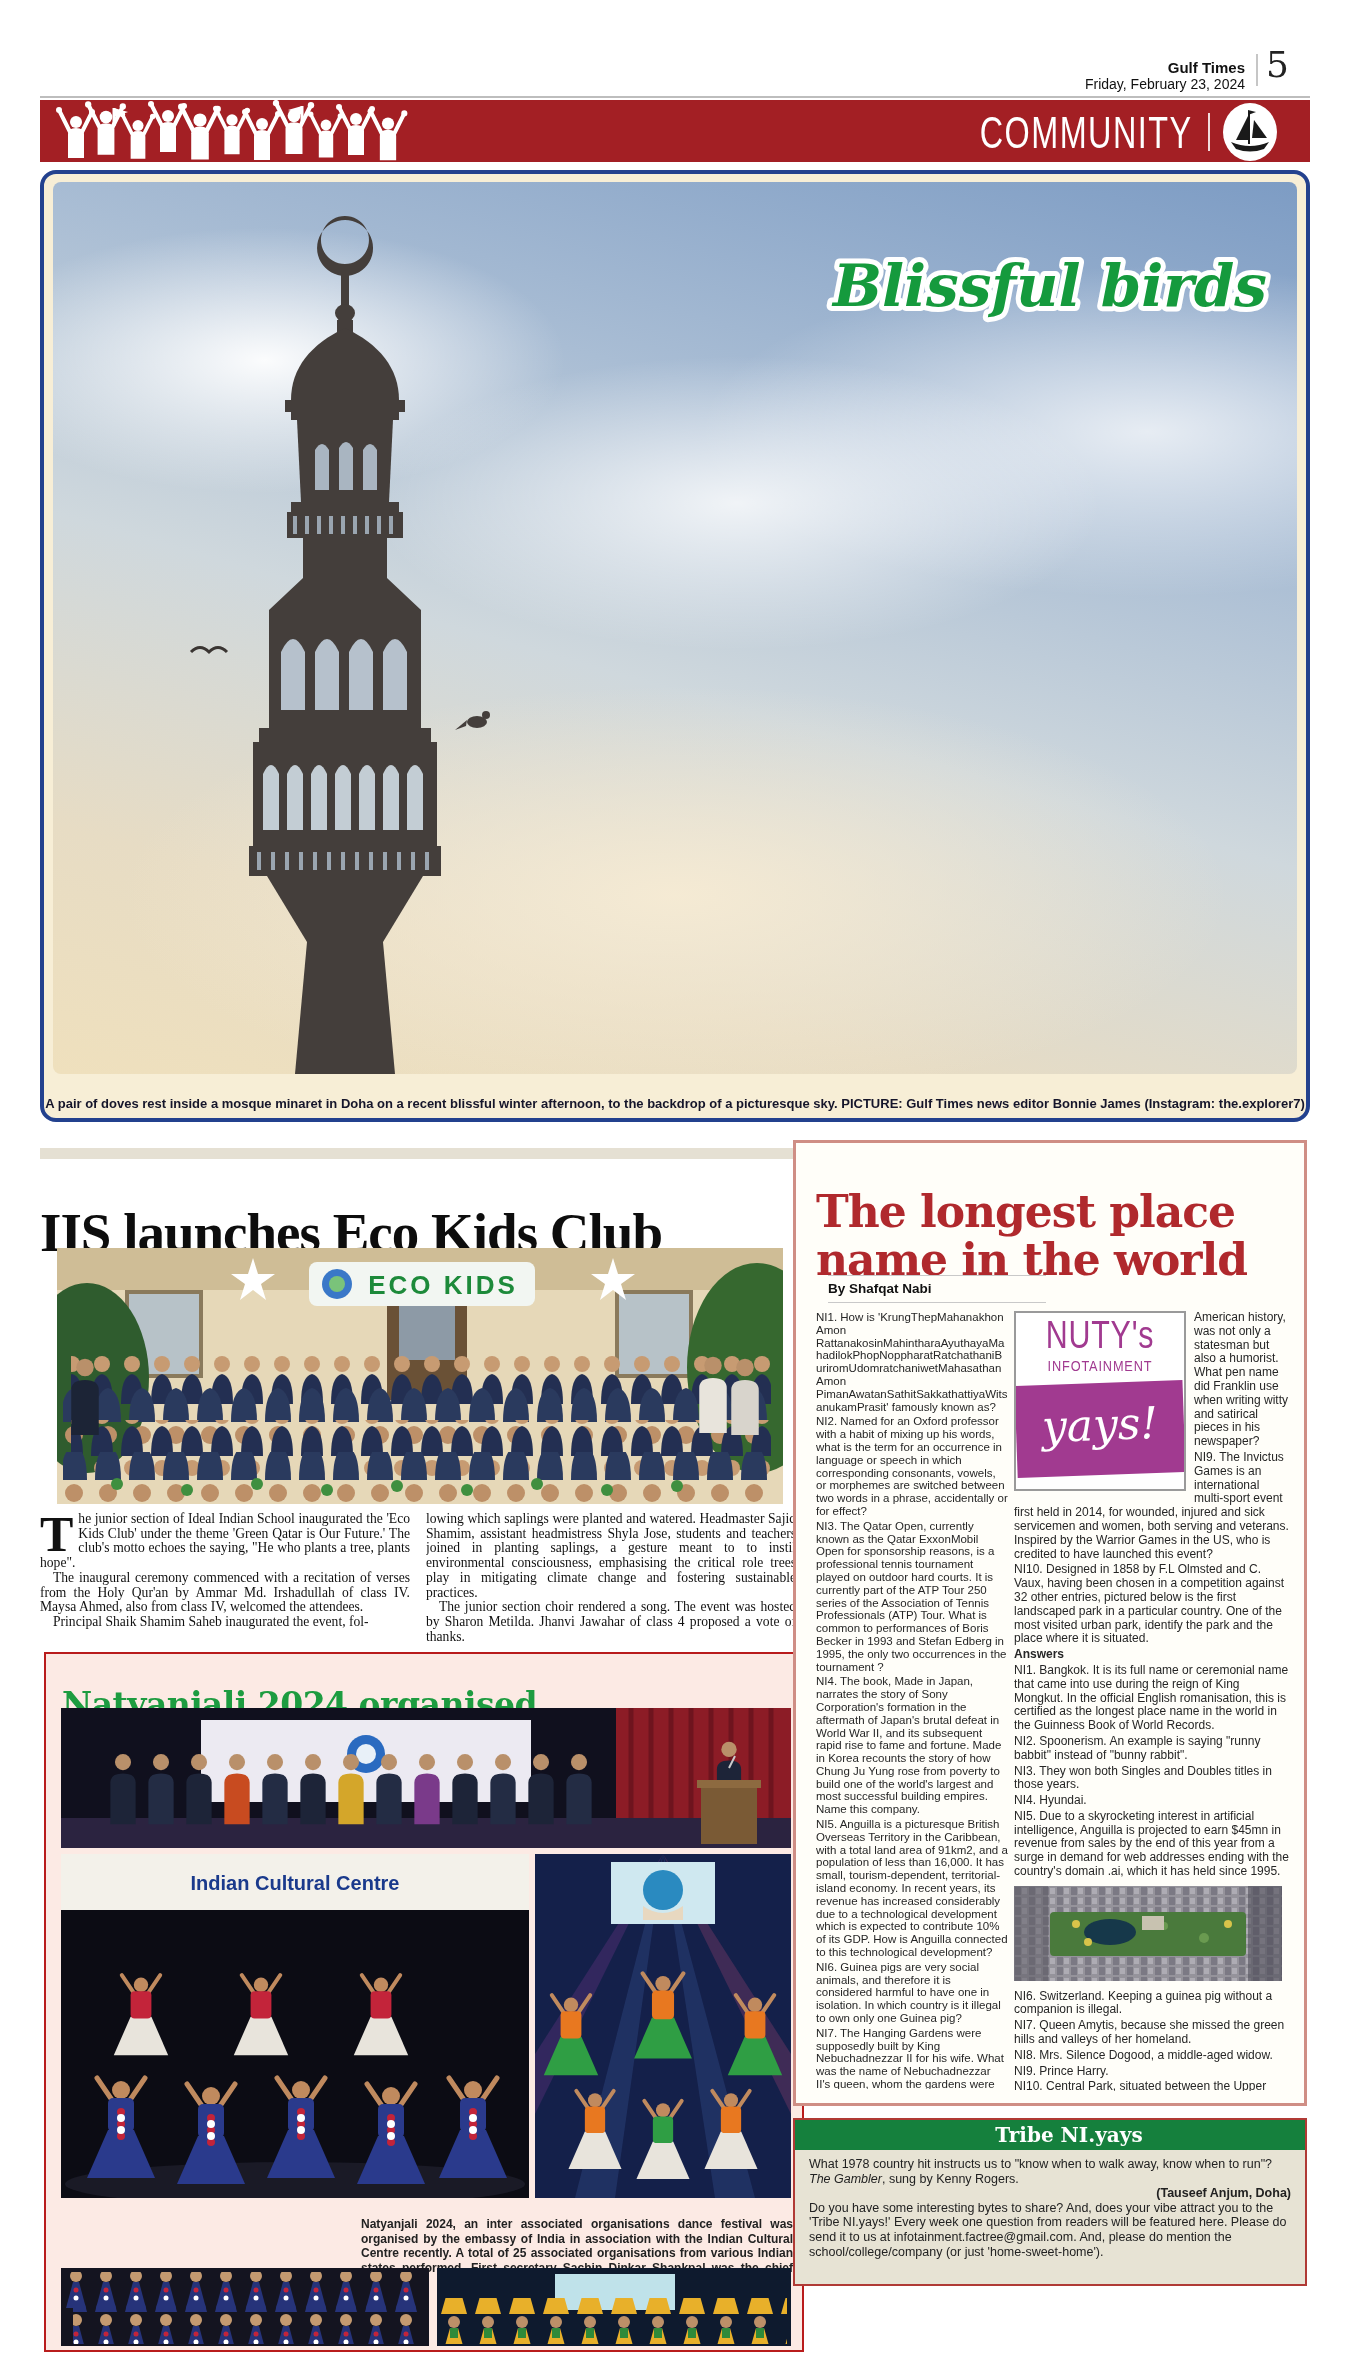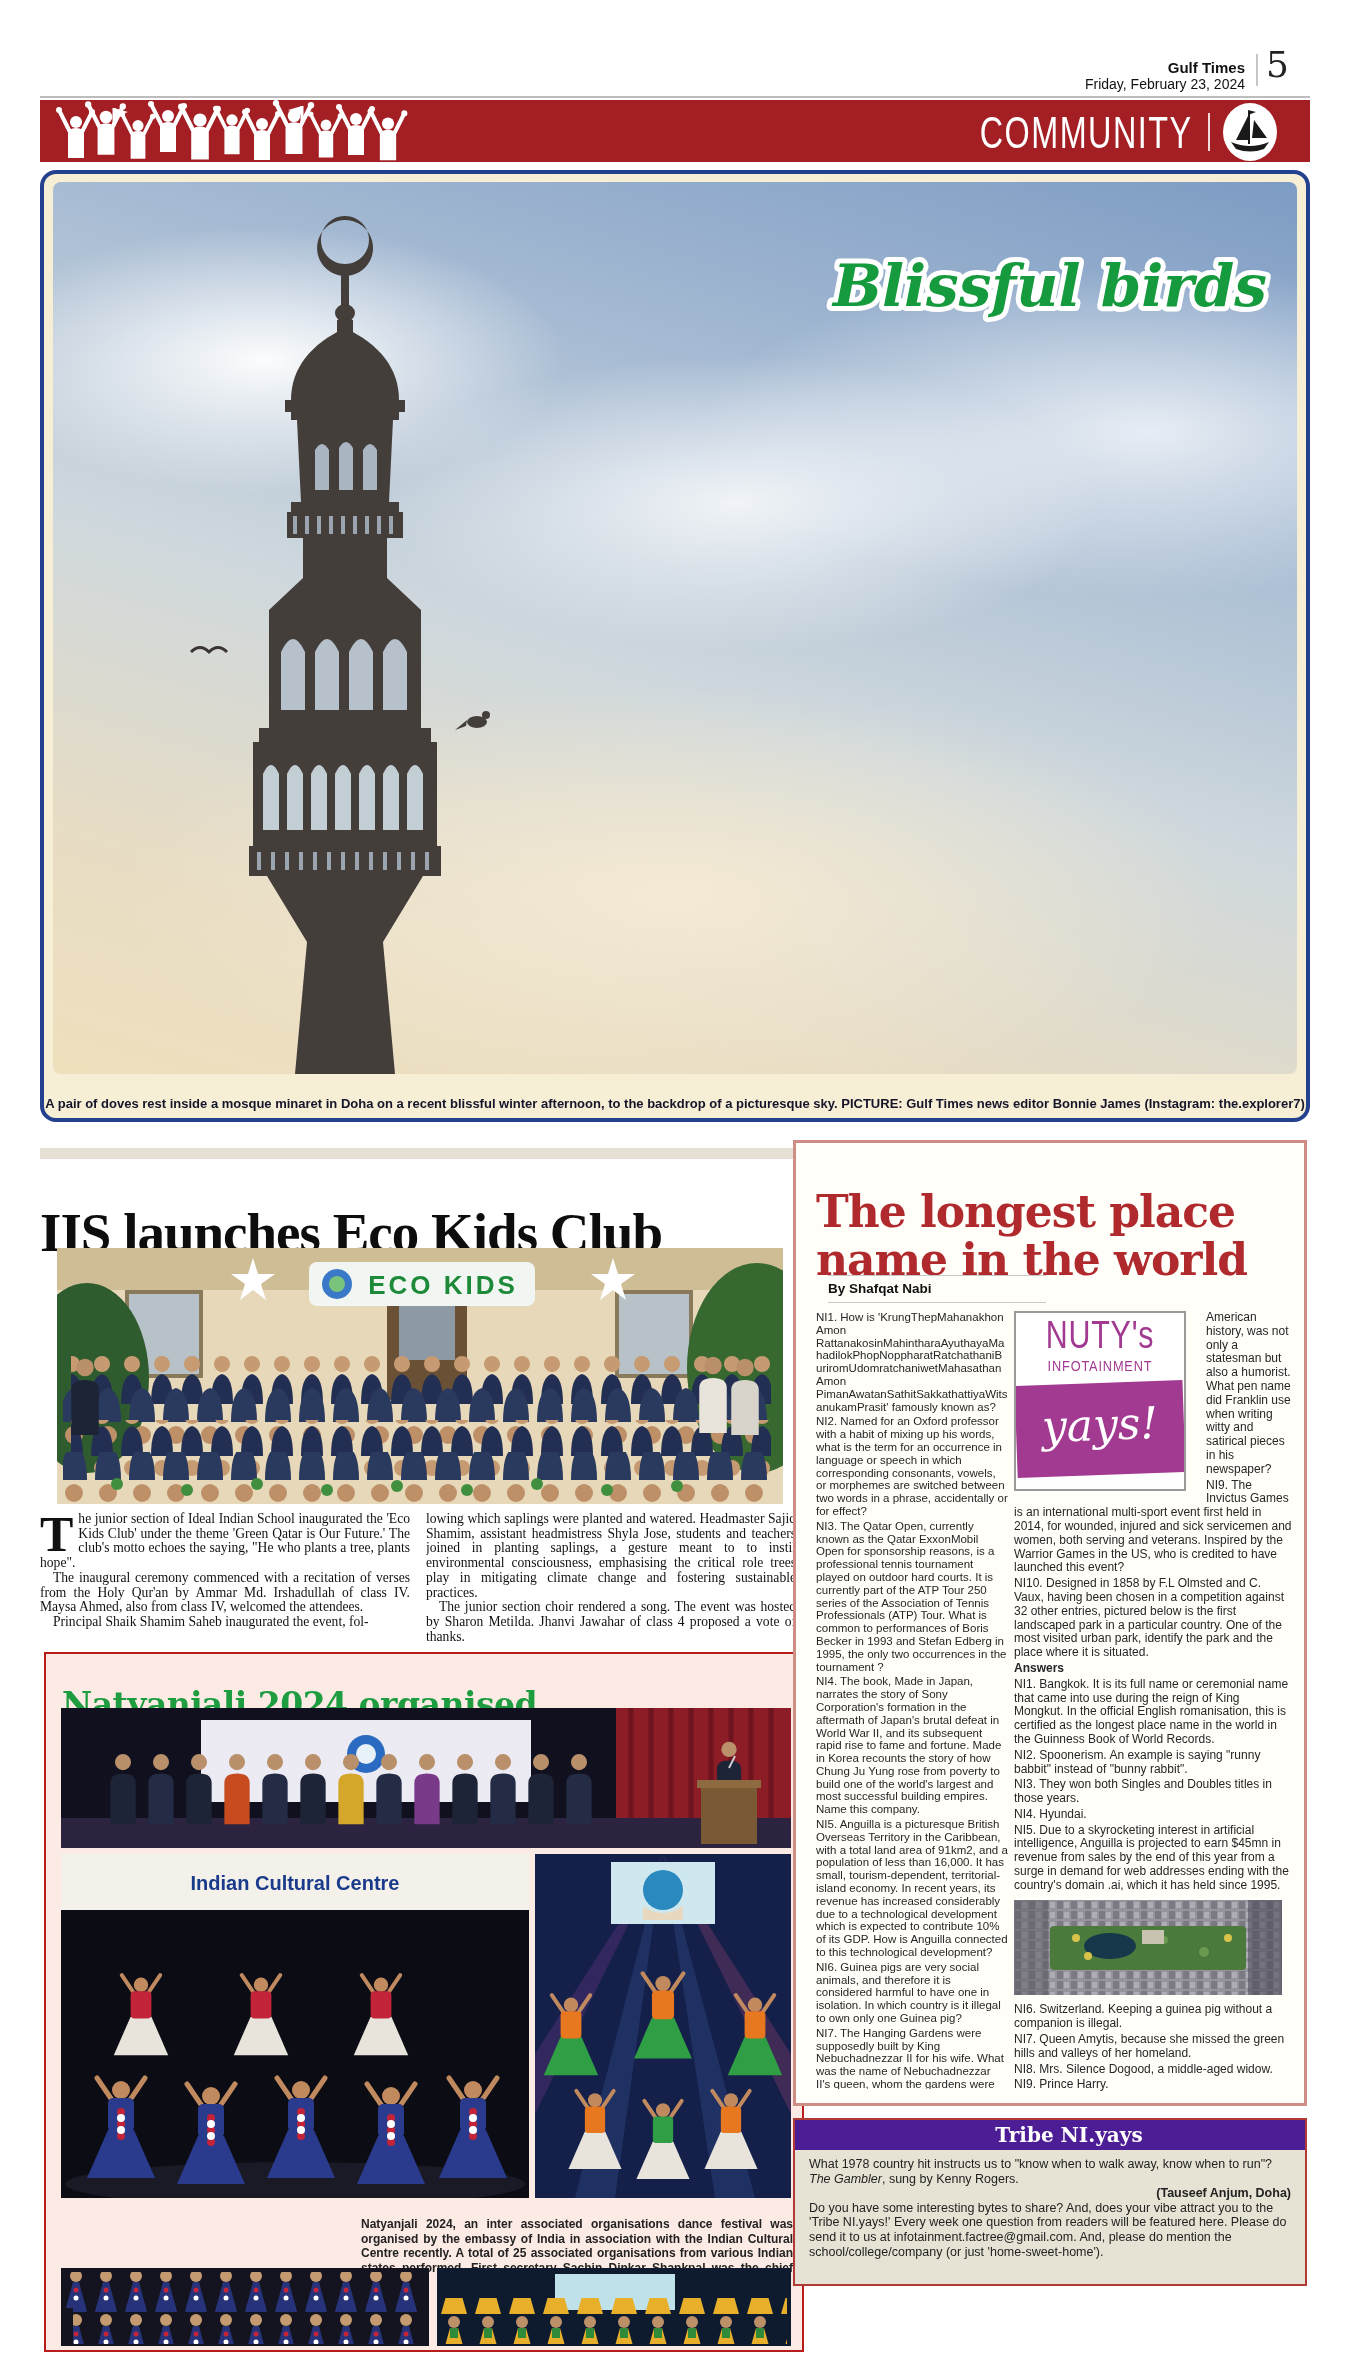--- a/index.html
+++ b/index.html
@@ -64,33 +64,33 @@
            font-size:44px;line-height:1.1;color:#b0292d;letter-spacing:-1px;}
   .byline{position:absolute;top:132px;left:32px;width:218px;font-size:13.5px;font-weight:bold;
           border-top:1px solid #c9c9c9;border-bottom:1px solid #c9c9c9;padding:5px 0 6px 0;}
   .info-colL{position:absolute;top:168px;left:20px;width:192px;height:778px;overflow:hidden;
              font-size:11.5px;line-height:12.8px;color:#262626;word-break:break-word;}
   .info-colL p{margin:0 0 2px 0;}
   .info-colR{position:absolute;top:168px;left:218px;width:278px;height:780px;overflow:hidden;
              font-size:12px;line-height:13.8px;color:#262626;}
   .info-colR p{margin:0 0 2px 0;}
   .nuty{float:left;width:168px;height:176px;border:2px solid #9a9a9a;background:#fff;
-        margin:0 20px 4px 0;text-align:center;overflow:hidden;}
+        margin:0 8px 4px 0;text-align:center;overflow:hidden;}
   .nuty-1{font-size:38px;color:#a13a90;letter-spacing:1px;line-height:44px;transform:scaleX(.8);}
   .nuty-2{font-size:15px;color:#a13a90;letter-spacing:1px;line-height:18px;transform:scaleX(.85);}
   .nuty-3{margin-top:6px;background:#a13a90;height:92px;color:#fff;
           font-family:"DejaVu Serif",serif;font-style:italic;font-size:44px;line-height:84px;
           transform:rotate(-2deg) translateY(2px);}
   .ans-label{font-weight:bold;}
   .park{width:268px;height:95px;margin:5px 0 5px 0;}
 
   
   .tribe{position:absolute;top:2118px;left:793px;width:510px;height:164px;border:2px solid #b03a35;
          background:#e7e3d4;}
-  .tribe-bar{height:30px;background:#4c1d95;color:#fff;text-align:center;
+  .tribe-bar{height:30px;background:#15803d;color:#fff;text-align:center;
              font-family:"DejaVu Serif",serif;font-weight:bold;font-size:20px;line-height:30px;padding-left:38px;}
   .tribe-body{padding:7px 14px 0 14px;font-size:12.5px;line-height:14.6px;color:#222;}
   .tribe-body p{margin:0;}
   .tribe-credit{text-align:right;font-weight:bold;}
   .it{font-style:italic;}
 </style>
 </head>
 <body>
 
 <svg width="0" height="0" style="position:absolute">

